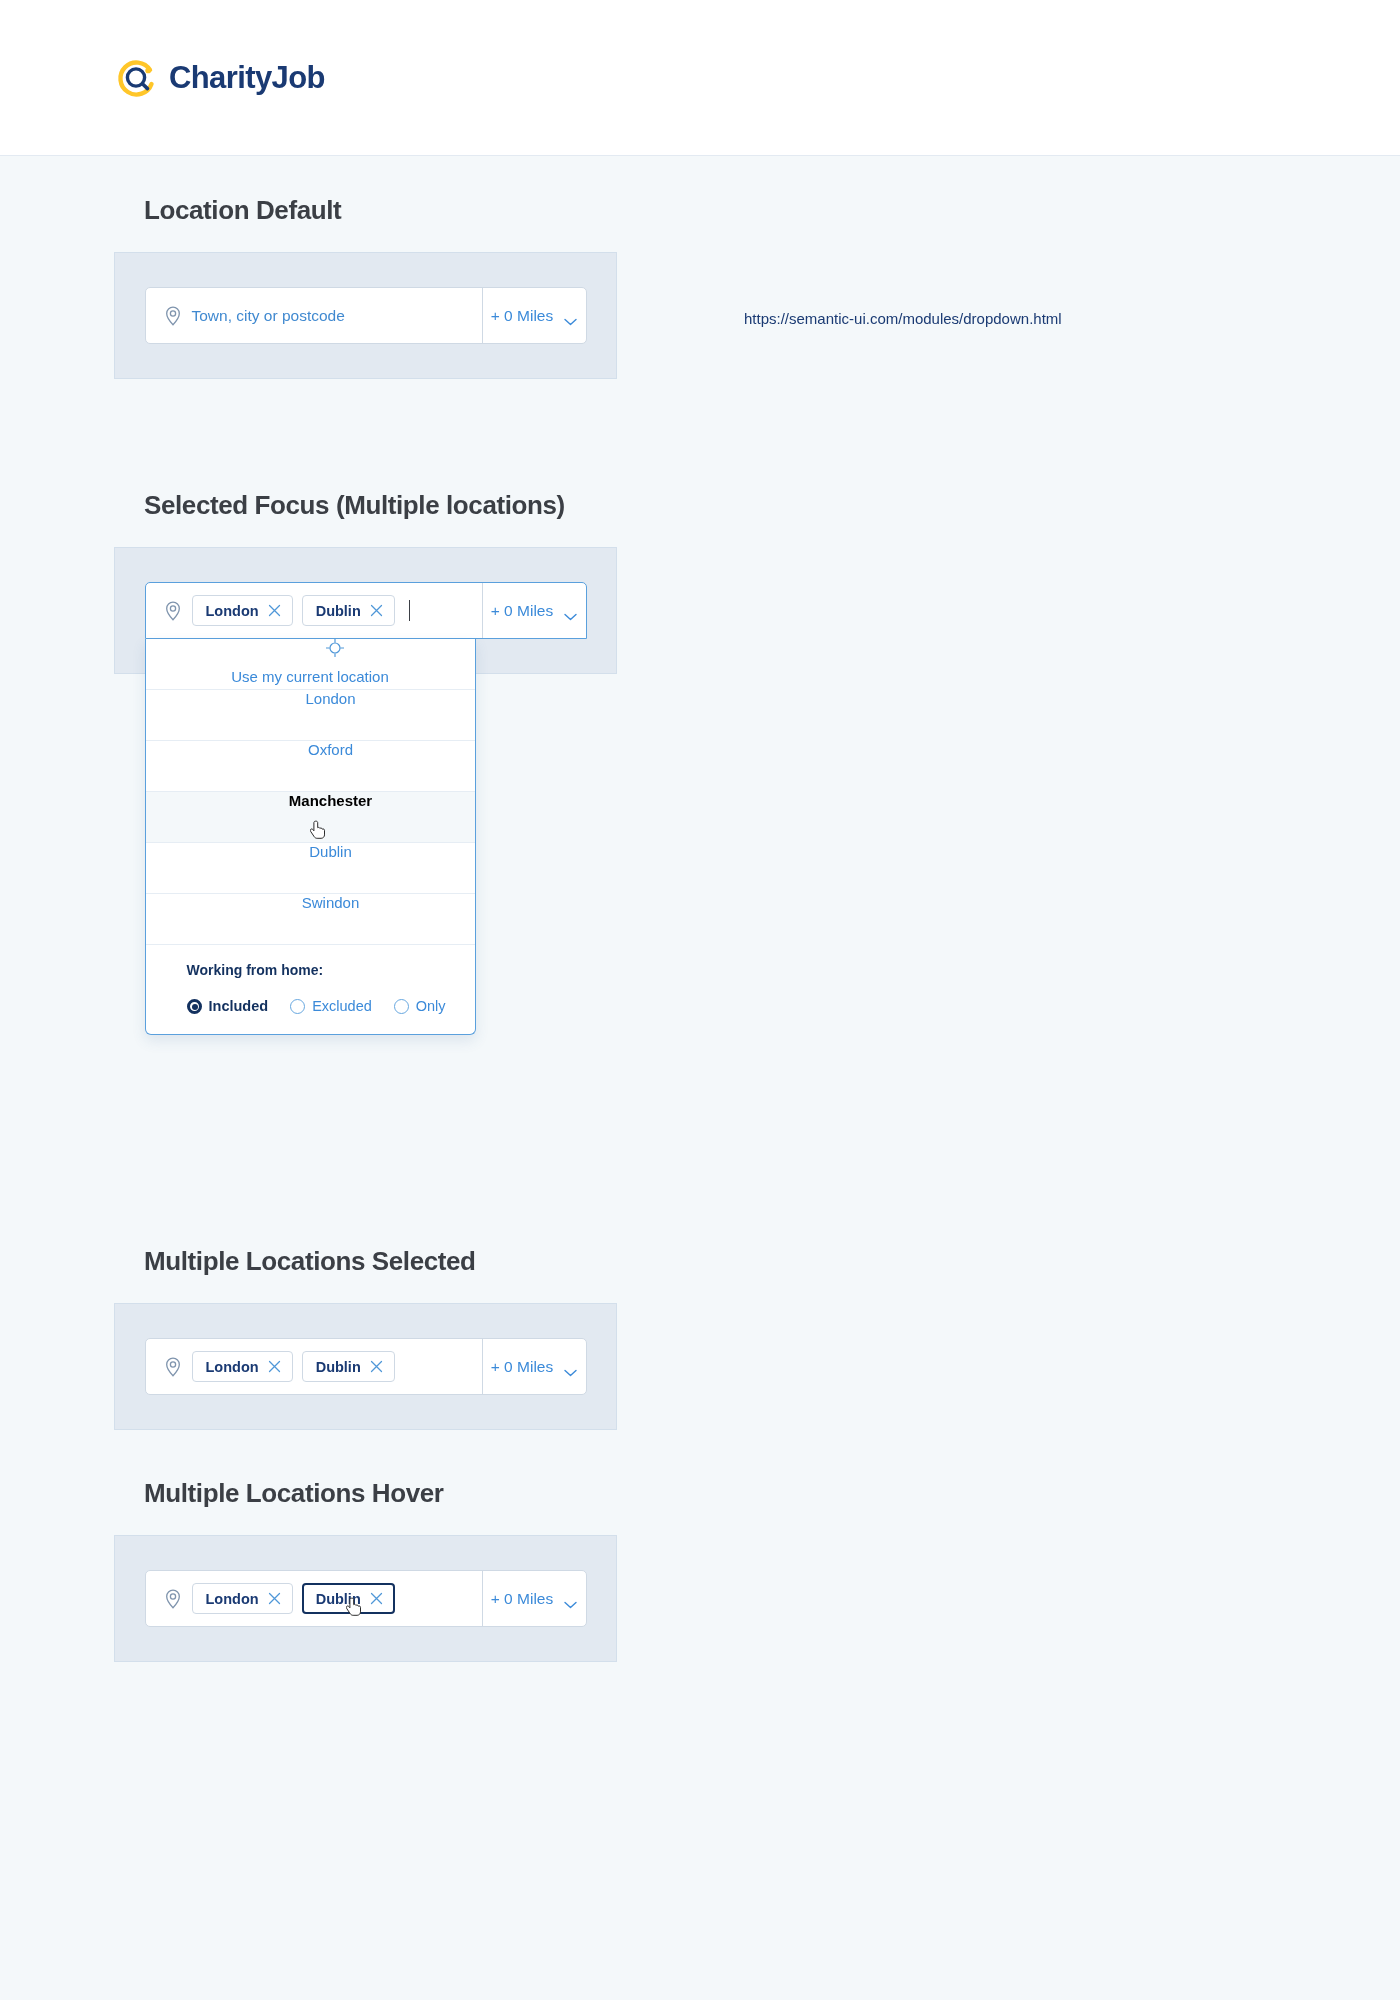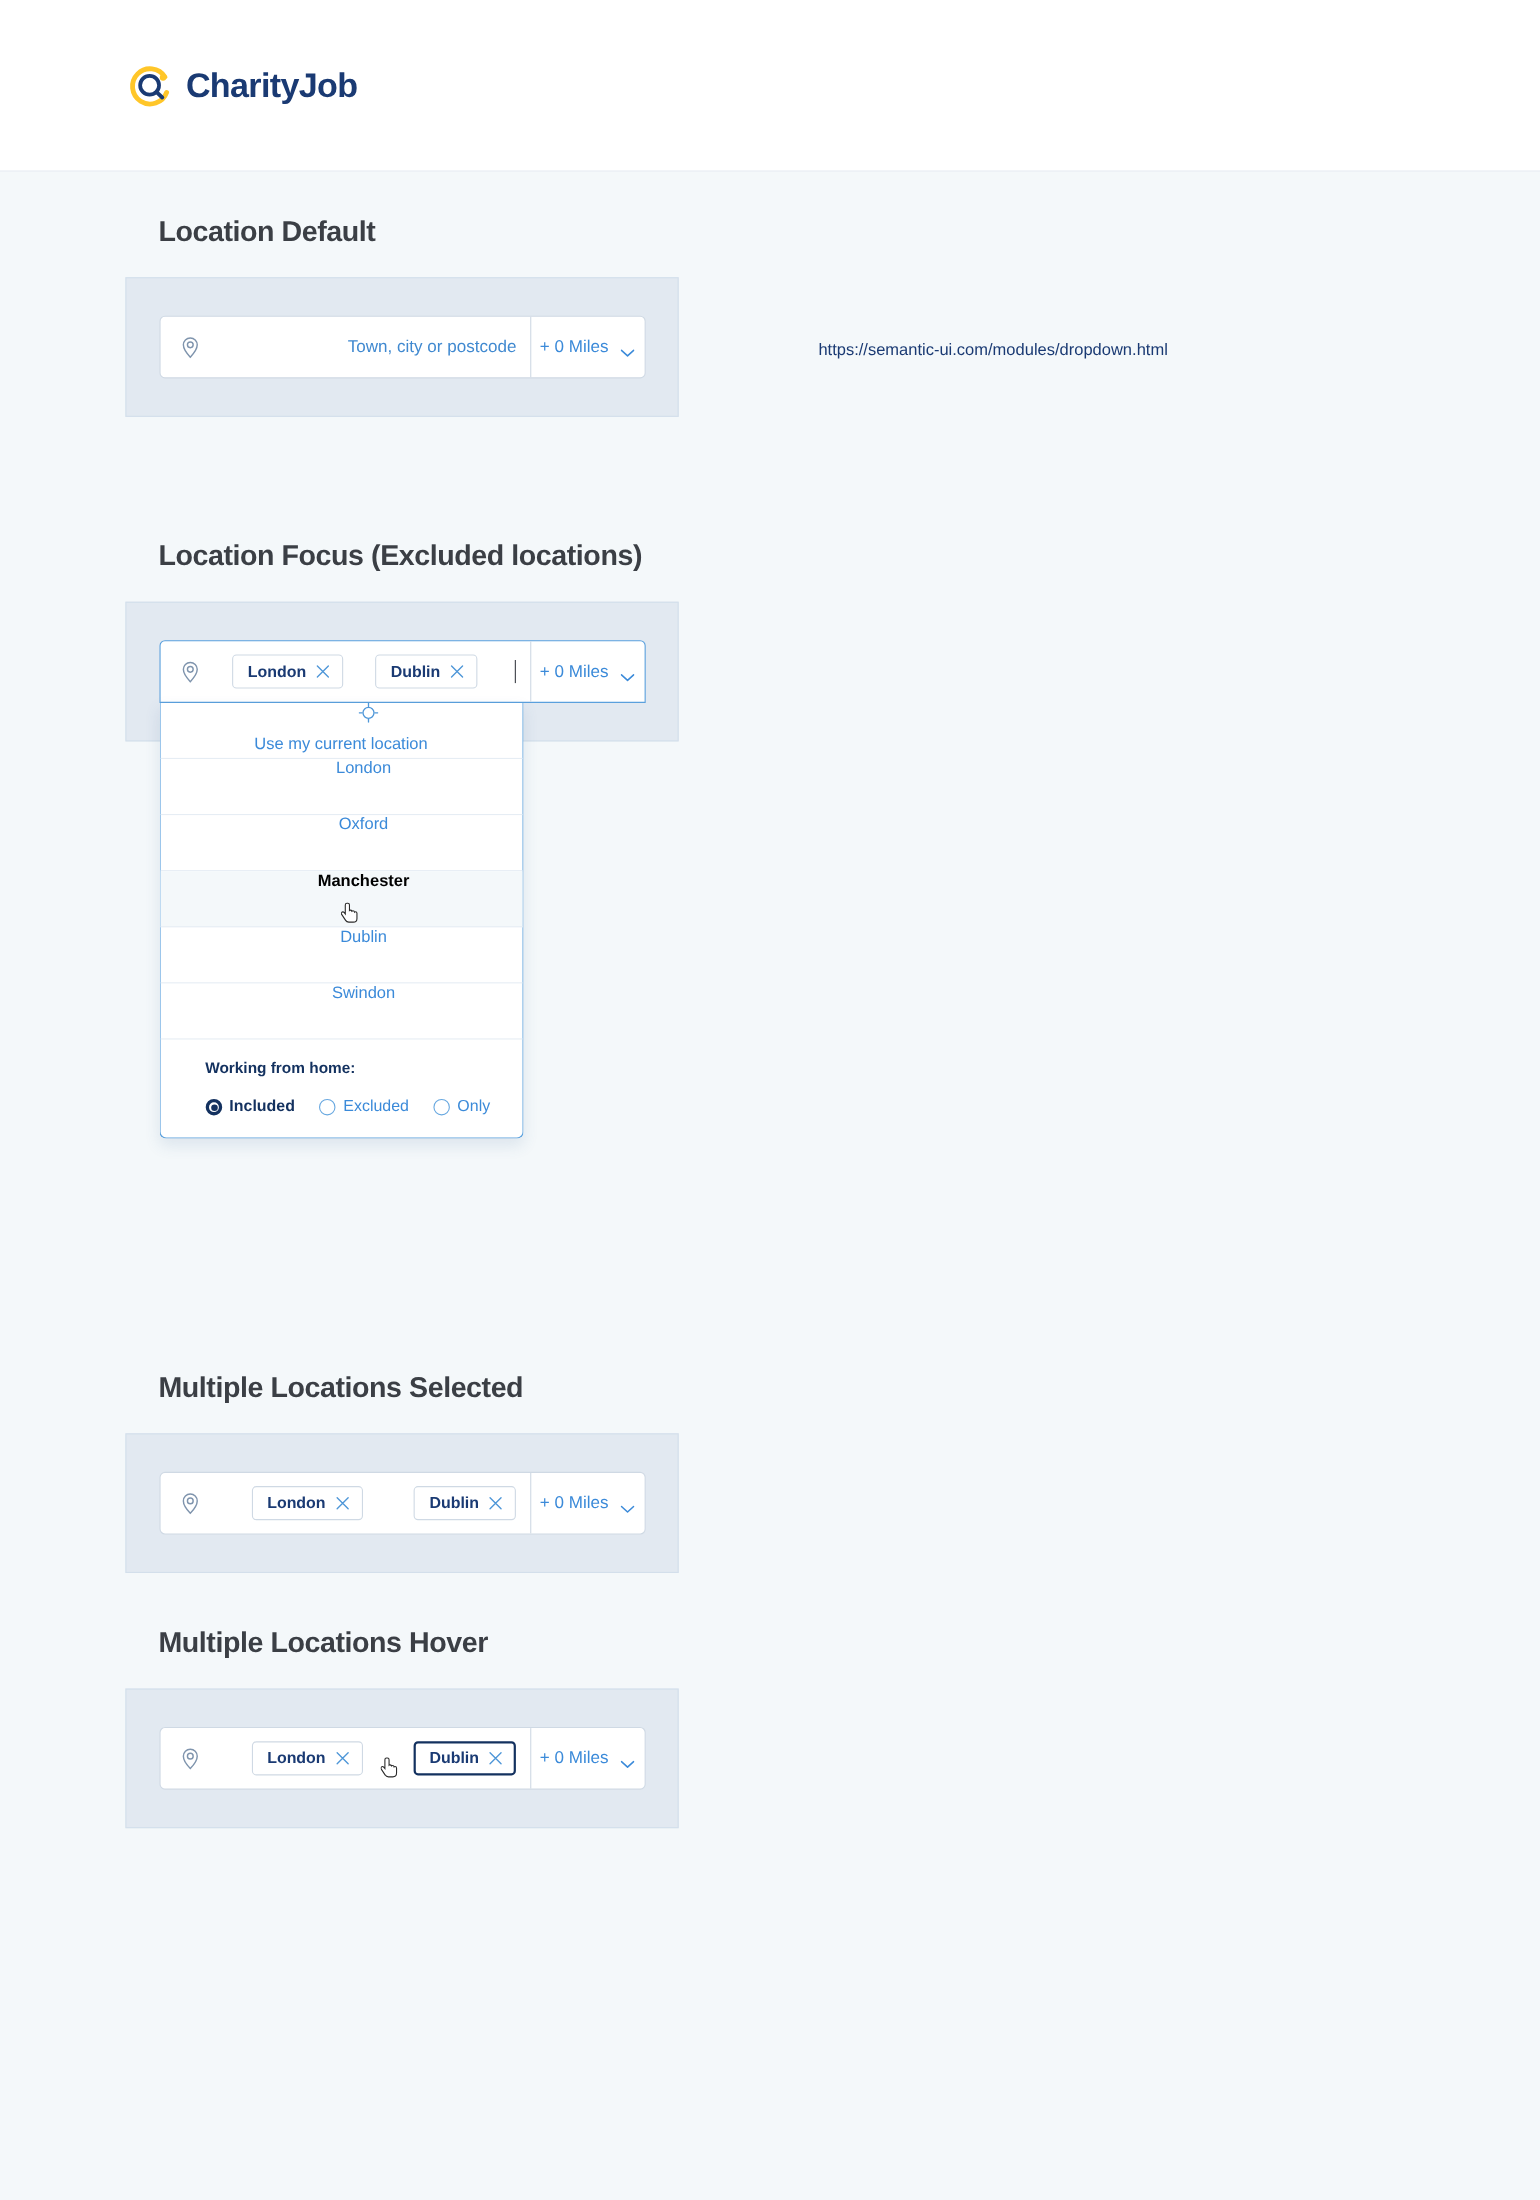--- a/index.html
+++ b/index.html
@@ -86,21 +86,20 @@
     border-bottom-right-radius: 0;
   }
 
   .field-main {
     flex: 1;
     display: flex;
     align-items: center;
     padding: 0 12px 0 17px;
     gap: 9px;
     min-width: 0;
-    justify-content: space-between;
   }
 
   .pin-icon { flex: none; width: 20px; height: 22px; display:block; }
 
   .placeholder-text {
     font-size: 15.5px;
     color: #4089d0;
     white-space: nowrap;
   }
 
@@ -279,21 +278,21 @@
             </svg>
         </span>
       </div>
     </div>
   </div>
 </div>
 
 <div class="url-note">https://semantic-ui.com/modules/dropdown.html</div>
 
 <div class="section" style="top:490px;">
-  <h2 class="section-title">Location Focus (Excluded locations)</h2>
+  <h2 class="section-title">Selected Focus (Multiple locations)</h2>
   <div class="panel" style="position:relative;">
     <div class="location-field focused">
       <div class="field-main">
         <span class="pin-icon">
           <svg width="20" height="22" viewBox="0 0 20 22">
             <path d="M10 2.2c-3.5 0-6.3 2.8-6.3 6.3 0 4.6 6.3 11.2 6.3 11.2s6.3-6.6 6.3-11.2c0-3.5-2.8-6.3-6.3-6.3z" fill="none" stroke="#7f94ad" stroke-width="1.3"></path>
             <circle cx="10" cy="8.5" r="2.6" fill="none" stroke="#7f94ad" stroke-width="1.3"></circle>
           </svg>
         </span>
 

